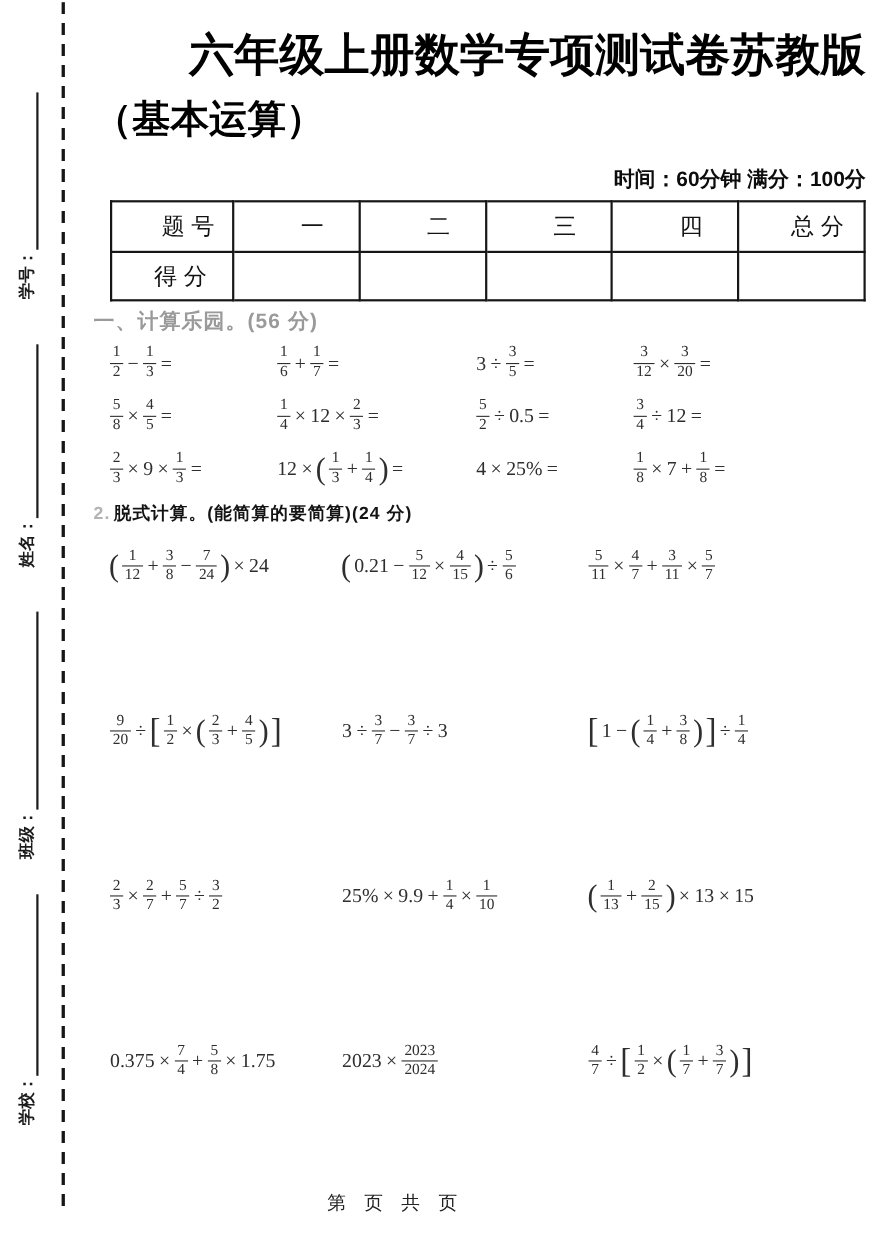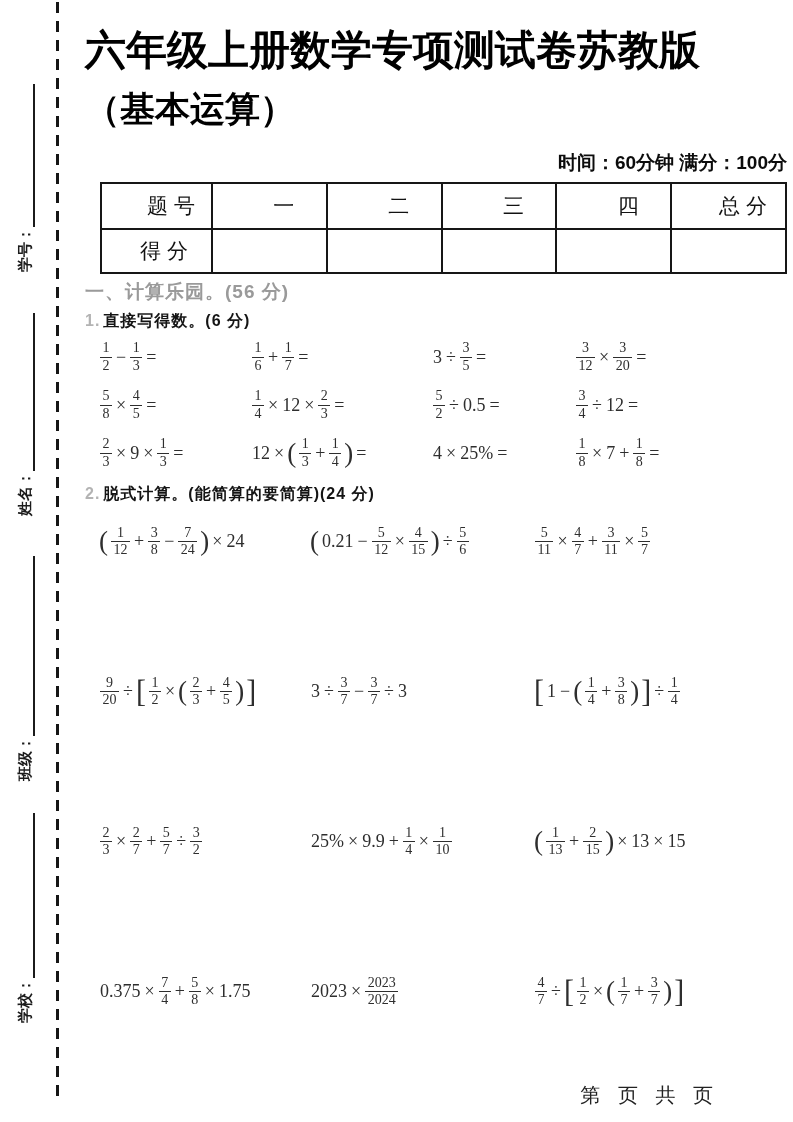--- a/index.html
+++ b/index.html
@@ -23,21 +23,21 @@
   }
   .v-group .v-label{line-height:26px;}
   .v-group .v-line{flex:1;border-bottom:2px solid #1b1b1b;margin-bottom:3px;}
   .vg1{top:272px;width:188px;}
   .vg2{top:516px;width:203px;}
   .vg3{top:781px;width:225px;}
   .vg4{top:1023px;width:210px;}
   
   .main{position:absolute;left:85px;top:0;width:702px;}
   .title{
-    margin:28px 0 0;text-align:left;
+    margin:28px 0 0;text-align:right;
     font-size:41px;font-weight:900;color:#000;line-height:1.1;
   }
   .subtitle{
     margin:17px 0 0;text-align:left;
     font-size:35px;font-weight:900;color:#000;line-height:1.1;
   }
   .meta{margin-top:21px;text-align:right;font-size:19px;font-weight:700;color:#0c0c0c;}
   
   .score-table{margin:6px 0 0 15px;border-collapse:collapse;table-layout:fixed;}
   .score-table td{
@@ -73,22 +73,22 @@
   .frac{
     display:inline-flex;flex-direction:column;align-items:center;
     margin:0 2px;font-size:14px;line-height:1.2;
   }
   .frac .den{border-top:1.4px solid #2e2e2e;}
   .frac .num,.frac .den{padding:0 2.5px;}
   .brk{font-size:27px;font-weight:400;line-height:1;margin:0 1px;transform:scaleY(1.05);}
   .brk.sq{font-size:30px;font-weight:300;}
   
   .footer{
-    position:absolute;top:1082px;left:0;width:713px;text-align:right;
-    font-size:20px;font-weight:500;color:#222;word-spacing:12px;
+    position:absolute;top:1082px;left:0;width:713px;text-align:center;
+    font-size:17px;font-weight:500;color:#222;word-spacing:12px;
   }
 </style>
 </head>
 <body>
 
 <div class="sheet">
 
   <div class="binding-line"></div>
 
   <div class="v-group vg1">
@@ -130,21 +130,20 @@
         <td class="cc"></td>
         <td class="cc"></td>
         <td class="cc"></td>
         <td class="cc"></td>
       </tr>
     </tbody>
       </table>
 
     <div class="sec-heading">一、计算乐园。(56 分)</div>
 
-    <div class="q-heading"><span class="q-num">1.</span><span>直接写得数。(6 分)</span></div>
 
     <div class="q1-grid">
       <div class="prob">
           <span class="frac">
             <span class="num">1</span>
             <span class="den">2</span>
           </span>
           <span class="tok">−</span>
           <span class="frac">
             <span class="num">1</span>

